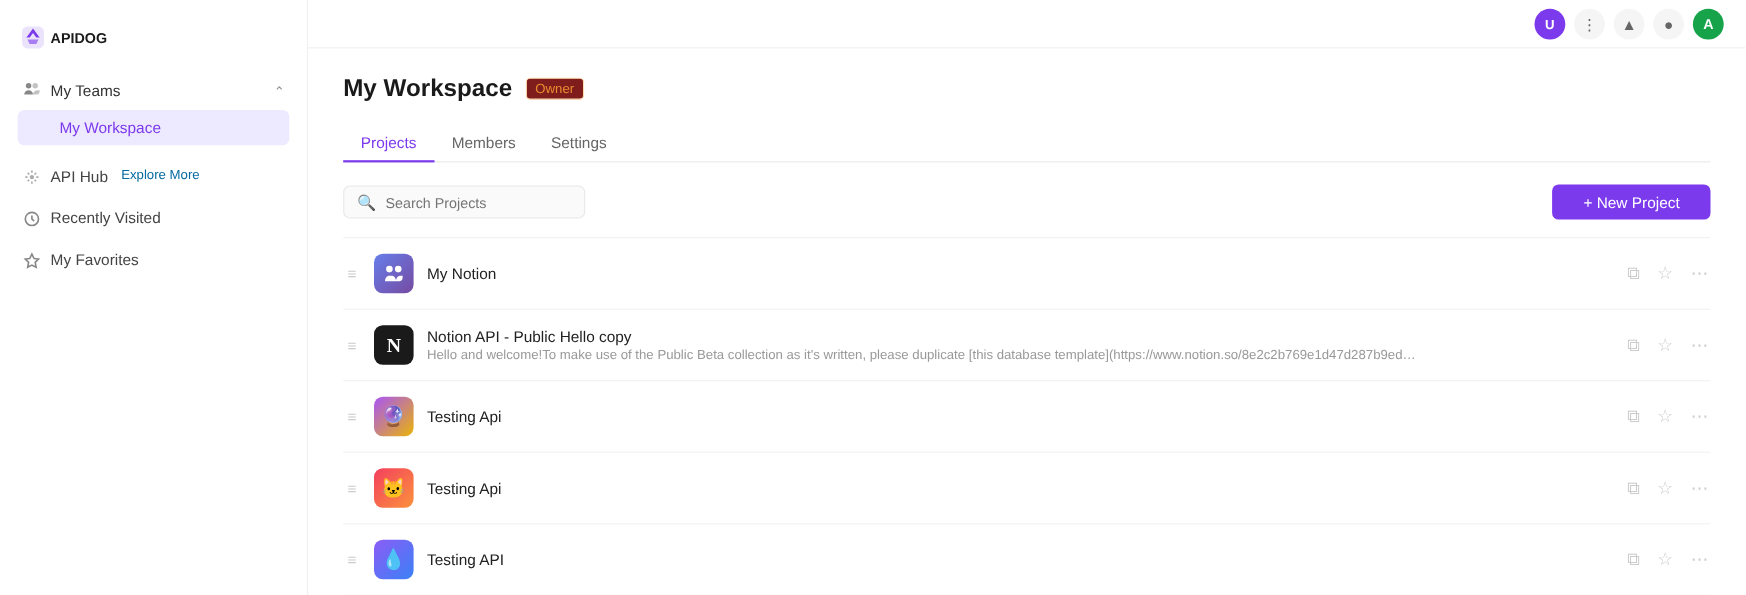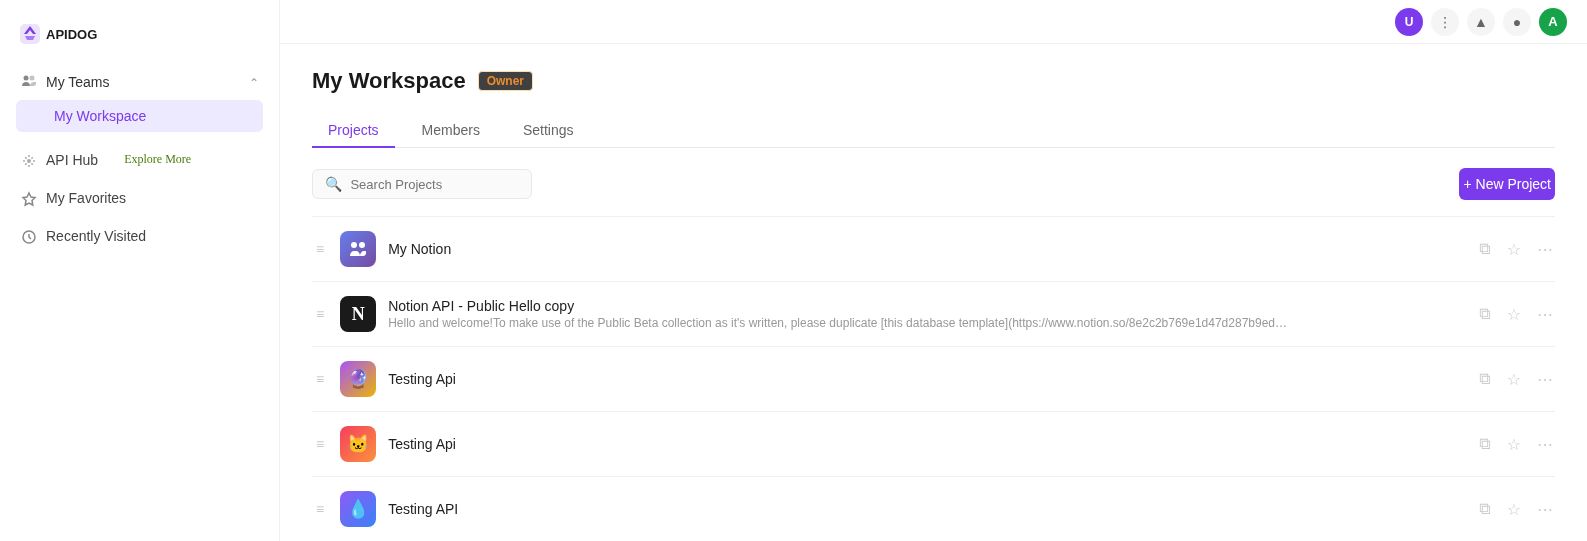--- a/index.html
+++ b/index.html
@@ -84,21 +84,21 @@
       align-items: flex-start;
       padding: 8px 12px;
       border-radius: 6px;
       cursor: pointer;
       font-size: 14px;
       color: #444;
       gap: 8px;
       margin: 2px 8px;
     }
     .sidebar-nav-item .nav-icon { width: 18px; height: 18px; color: #888; display: flex; align-items: center; justify-content: center; }
-    .sidebar-nav-item .explore-more { color: #4d7c0f; font-size: 12px; margin-left: 18px; font-family: Liberation Serif, serif; }
+    .sidebar-nav-item .explore-more { color: #0369a1; font-size: 12px; margin-left: 4px; }
 
     
     .main {
       flex: 1;
       display: flex;
       flex-direction: column;
       overflow: hidden;
     }
 
     .topbar {
@@ -132,34 +132,34 @@
       align-items: center;
       gap: 12px;
       margin-bottom: 20px;
     }
     .page-title {
       font-size: 22px;
       font-weight: 600;
       color: #1a1a1a;
     }
     .owner-badge {
-      background: #404040;
+      background: #7f1d1d;
       color: #ea8c2e;
       border: 1px solid #fddcb0;
       border-radius: 4px;
       font-size: 12px;
       padding: 2px 8px;
-      font-weight: 700;
+      font-weight: 400;
     }
 
     .tabs {
       display: flex;
       border-bottom: 1px solid #e8e8e8;
       margin-bottom: 20px;
-      gap: 11px;
+      gap: 0;
     }
     .tab {
       padding: 8px 16px;
       font-size: 14px;
       color: #666;
       cursor: pointer;
       border-bottom: 2px solid transparent;
       margin-bottom: -1px;
     }
     .tab.active { color: #7c3aed; border-bottom-color: #7c3aed; font-weight: 500; }
@@ -187,21 +187,21 @@
       outline: none;
       font-size: 13px;
       color: #0369a1;
       width: 100%;
     }
     .new-project-btn {
       background: #7c3aed;
       color: #fff;
       border: none;
       border-radius: 6px;
-      padding: 8px 4px;
+      padding: 8px 28px;
       font-size: 14px;
       font-weight: 500;
       cursor: pointer;
       display: flex;
       align-items: center;
       gap: 6px;
     }
 
     .projects-list { border-top: 1px solid #f0f0f0; }
     .project-row {
@@ -300,34 +300,34 @@
         <path d="M8 2v2M8 12v2M2 8h2M12 8h2M4.2 4.2l1.4 1.4M10.4 10.4l1.4 1.4M4.2 11.8l1.4-1.4M10.4 5.6l1.4-1.4" stroke="currentColor" stroke-width="1.5" fill="none"></path>
       </svg>
     </span>
     <span>API Hub</span>
     <span class="explore-more">Explore More</span>
   </div>
 
   <div class="sidebar-nav-item">
     <span class="nav-icon">
       <svg width="16" height="16" viewBox="0 0 16 16" fill="none" stroke="currentColor" stroke-width="1.5">
-        <polygon points="8,2 10,6 14,6.5 11,9.5 11.8,14 8,12 4.2,14 5,9.5 2,6.5 6,6"></polygon>
-      </svg>
-    </span>
-    <span>My Favorites</span>
-  </div>
-
-  <div class="sidebar-nav-item">
-    <span class="nav-icon">
-      <svg width="16" height="16" viewBox="0 0 16 16" fill="none" stroke="currentColor" stroke-width="1.5">
         <circle cx="8" cy="8" r="6"></circle>
         <path d="M8 5v3l2 2"></path>
       </svg>
     </span>
     <span>Recently Visited</span>
+  </div>
+
+  <div class="sidebar-nav-item">
+    <span class="nav-icon">
+      <svg width="16" height="16" viewBox="0 0 16 16" fill="none" stroke="currentColor" stroke-width="1.5">
+        <polygon points="8,2 10,6 14,6.5 11,9.5 11.8,14 8,12 4.2,14 5,9.5 2,6.5 6,6"></polygon>
+      </svg>
+    </span>
+    <span>My Favorites</span>
   </div>
 </nav>
 
 <div class="main">
 
   <div class="topbar">
     <div class="topbar-avatar" style="background:#7c3aed;">U</div>
     <button class="topbar-btn">⋮</button>
     <button class="topbar-btn">▲</button>
     <button class="topbar-btn">●</button>

